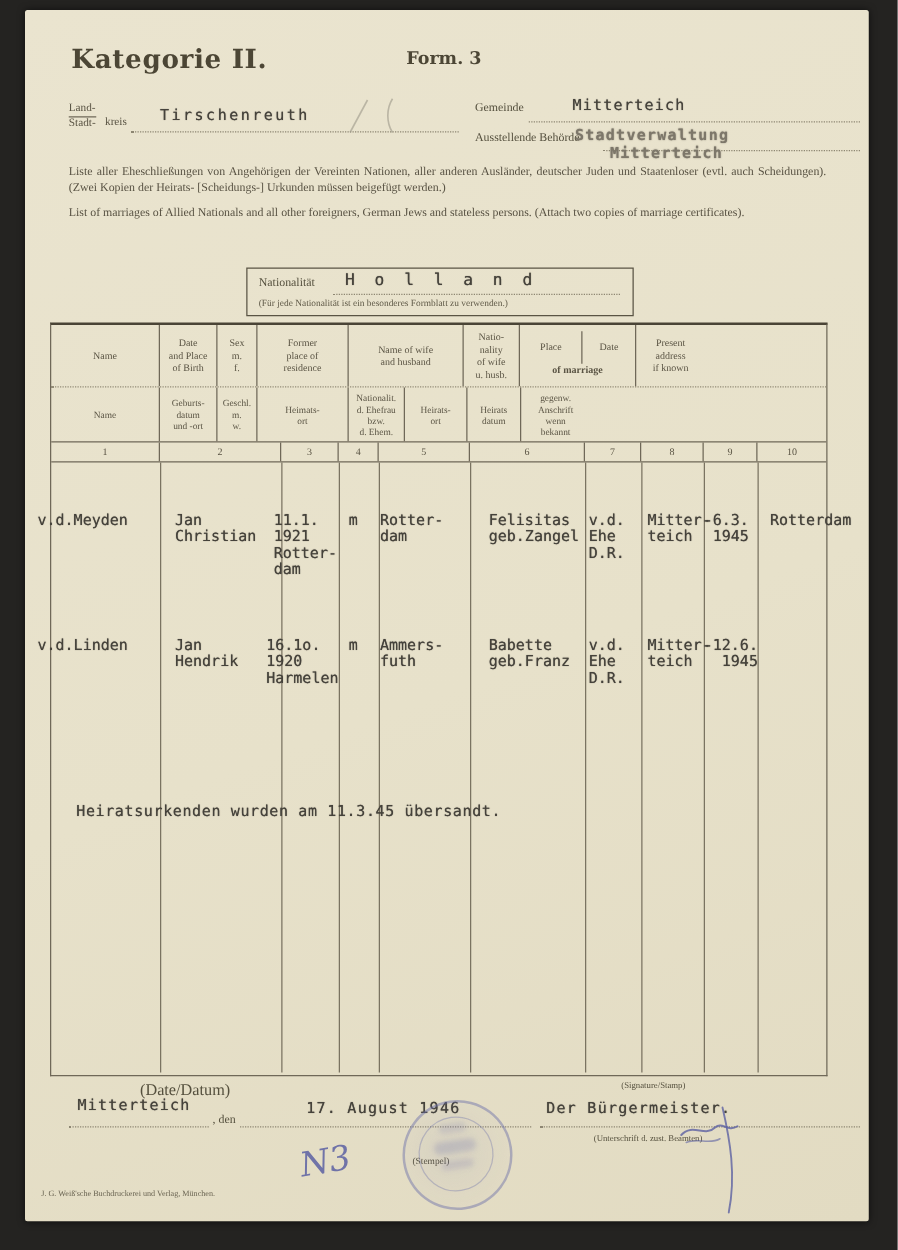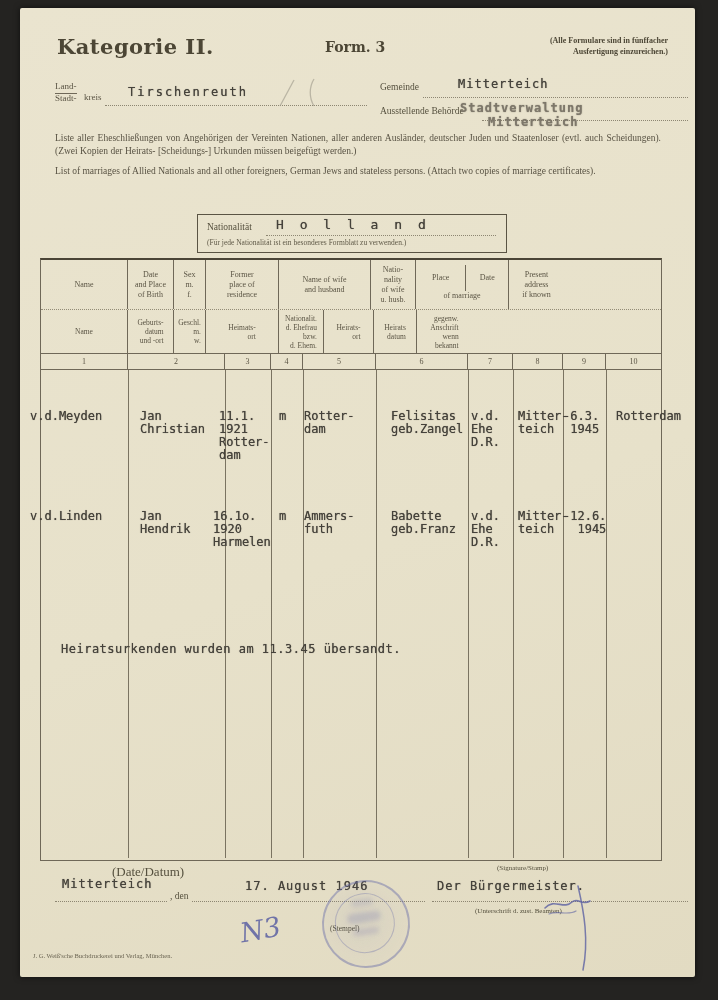--- a/index.html
+++ b/index.html
@@ -50,31 +50,31 @@
   .mtable{left:20px;top:250px;width:620px;height:600px;border-top:2px solid #4a4436;
           border-bottom:1px solid #6f6858;border-left:1px solid #6f6858;border-right:1px solid #6f6858;box-sizing:content-box;}
   .hrow{display:flex;width:620px;box-sizing:border-box;}
   .hrow-en{height:50px;border-bottom:1px dotted #938c77;}
   .hrow-de{height:44px;border-bottom:1px solid #6f6858;}
   .hrow-no{height:16px;border-bottom:1px solid #6f6858;}
   .hc{box-sizing:border-box;border-right:1px solid #6f6858;display:flex;flex-direction:column;
       align-items:center;justify-content:center;text-align:center;color:#5a5444;overflow:hidden;}
   .hc:last-child{border-right:none;}
   .hrow-en .hc{font-size:8px;line-height:1.25;}
-  .hrow-de .hc{font-size:7.5px;line-height:1.2;text-align:right;}
+  .hrow-de .hc{font-size:7.5px;line-height:1.2;}
   .hrow-no .hc{font-size:8px;justify-content:center;}
   .w0{width:87px}.w1{width:97px}.w2{width:46px}.w3{width:32px}.w4{width:73px}
   .w5{width:92px}.w6{width:45px}.w7{width:50px}.w8{width:43px}.w9{width:55px}
   .wm{width:93px}
   .mcell{padding:0;}
   .mtop{display:flex;width:100%;height:26px;}
   .mtop span{display:flex;align-items:center;justify-content:center;font-size:8px;}
   .mtop .mp{width:50px;}
   .mtop .md{width:43px;border-left:1px solid #6f6858;box-sizing:border-box;}
-  .mspan{font-size:8px;padding-bottom:4px;}
+  .mspan{font-size:8px;padding-bottom:4px;font-weight:bold;}
   .denote{font-size:5.5px;margin-top:2px;color:#6a английский:#6a6452;}
   .tbody{position:relative;width:620px;height:488px;}
   .vline{position:absolute;top:0;bottom:0;width:1px;background:#7a7361;}
   .typedcell{position:absolute;}
   .tnote{left:20px;top:383px;letter-spacing:.5px;}
 
   
   .f-datelbl{left:92px;top:856px;font-size:13px;}
   .f-siglbl{left:477px;top:856px;font-size:7px;}
   .f-city{left:42px;top:870px;letter-spacing:1px;}
@@ -106,22 +106,20 @@
   .pencil-svg{left:238px;top:66px;}
 </style>
 </head>
 <body>
 
 <div class="screen">
   <div class="paper">
 
     <div class="abs kategorie">Kategorie II.</div>
     <div class="abs formno">Form. 3</div>
-    <div class="abs copies pre">(Alle Formulare sind in fünffacher
-Ausfertigung einzureichen.)</div>
 
     <div class="abs frac">
       <span class="top">Land-</span>
       <span>Stadt-</span>
     </div>
     <div class="abs kreis-lbl">kreis</div>
     <div class="abs kreis-val typed">Tirschenreuth</div>
     <div class="abs dotline kreis-line"></div>
     <svg class="abs pencil-svg" width="70" height="38" viewBox="0 0 70 38">
       <path d="M22,32 L36,6" stroke="#a29c8e" stroke-width="1.3" fill="none" opacity="0.65"></path>

